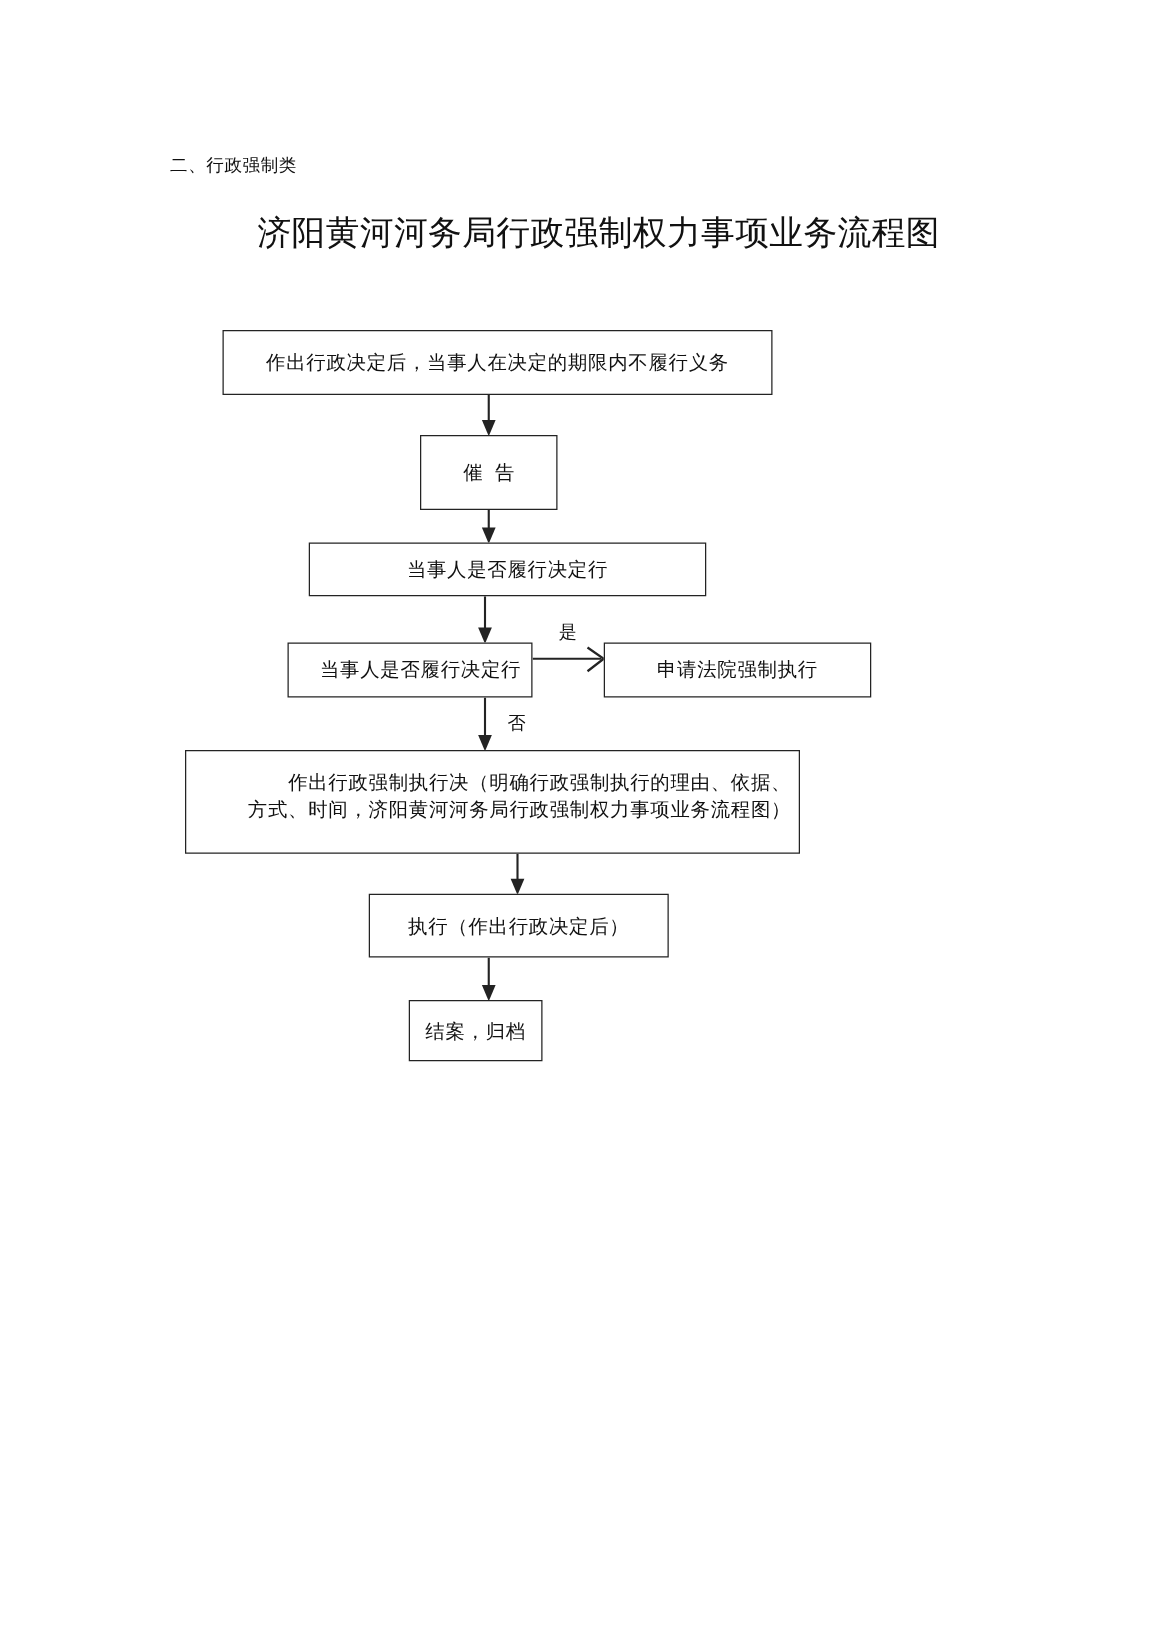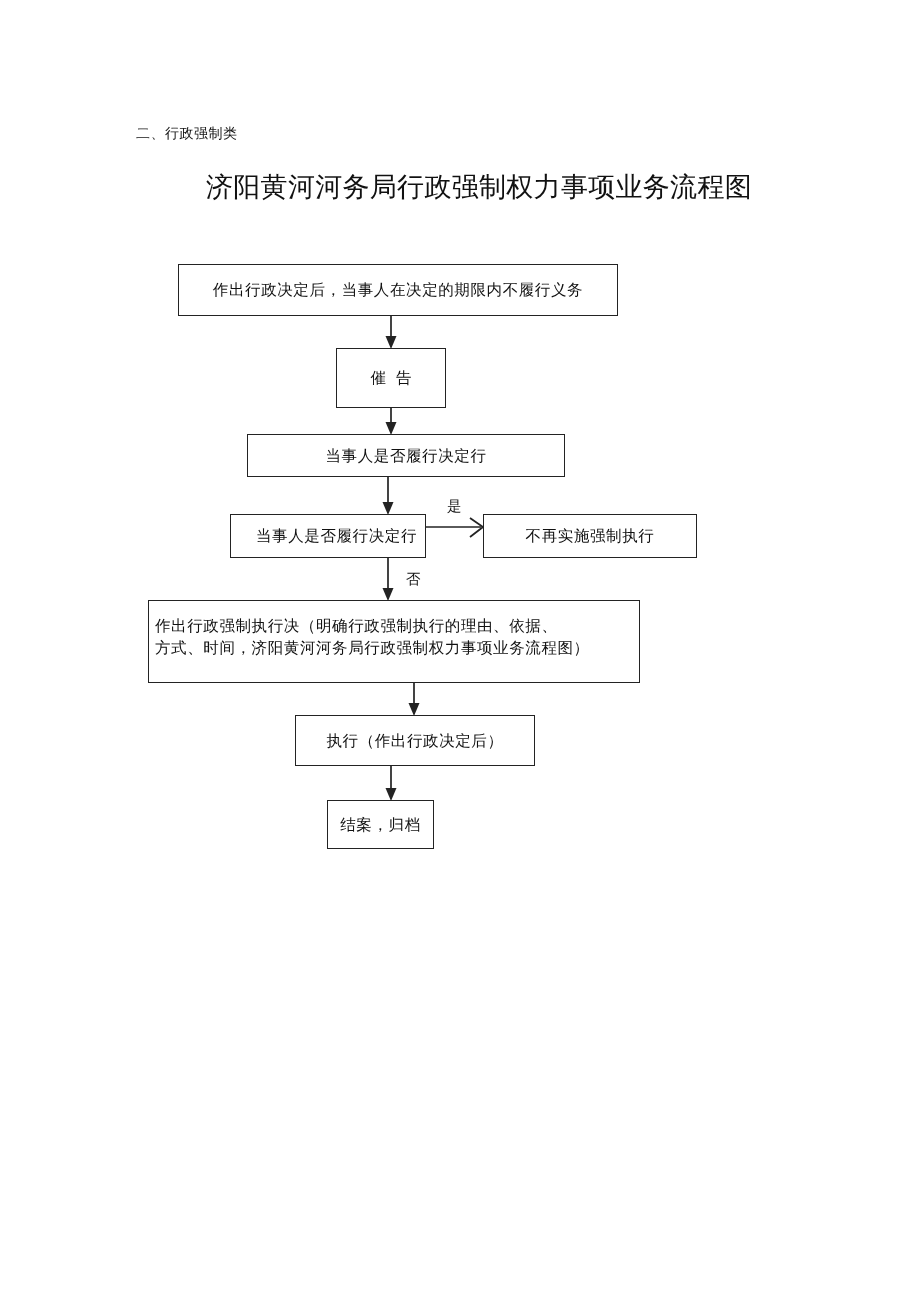--- a/index.html
+++ b/index.html
@@ -66,21 +66,21 @@
     color: #111;
     padding: 2px 6px;
   }
   .node .txt { display: block; }
   .node.multiline {
     display: block;
     padding-top: 14px;
   }
   .node.multiline .txt {
     display: block;
-    text-align: left;
+    text-align: right;
     white-space: nowrap;
   }
   .node.spaced .txt { letter-spacing: 10px; text-indent: 10px; }
 
   
   #node-start      { left: 178px; top: 264px; width: 440px; height: 52px; }
   #node-urge       { left: 336px; top: 348px; width: 110px; height: 60px; }
   #node-statement  { left: 247px; top: 434px; width: 318px; height: 43px; }
   #node-decision   { left: 230px; top: 514px; width: 196px; height: 44px; padding-left: 23px; }
   #node-noenforce  { left: 483px; top: 514px; width: 214px; height: 44px; }
@@ -149,21 +149,21 @@
 
     <div class="node" id="node-statement">
       <span class="txt">当事人是否履行决定行</span>
     </div>
 
     <div class="node" id="node-decision">
       <span class="txt">当事人是否履行决定行</span>
     </div>
 
     <div class="node" id="node-noenforce">
-      <span class="txt">不再实施强制执行</span>
+      <span class="txt">申请法院强制执行</span>
     </div>
 
     <div class="node multiline" id="node-decree">
       <span class="txt">作出行政强制执行决（明确行政强制执行的理由、依据、</span>
       <span class="txt">方式、时间，济阳黄河河务局行政强制权力事项业务流程图）</span>
     </div>
 
     <div class="node" id="node-execute">
       <span class="txt">执行（作出行政决定后）</span>
     </div>

